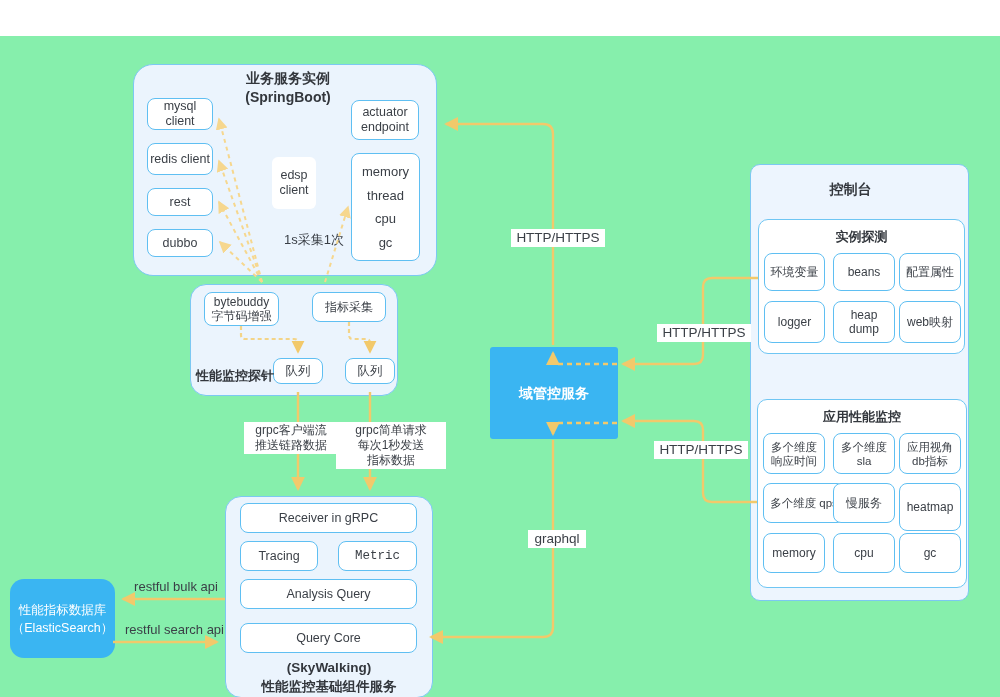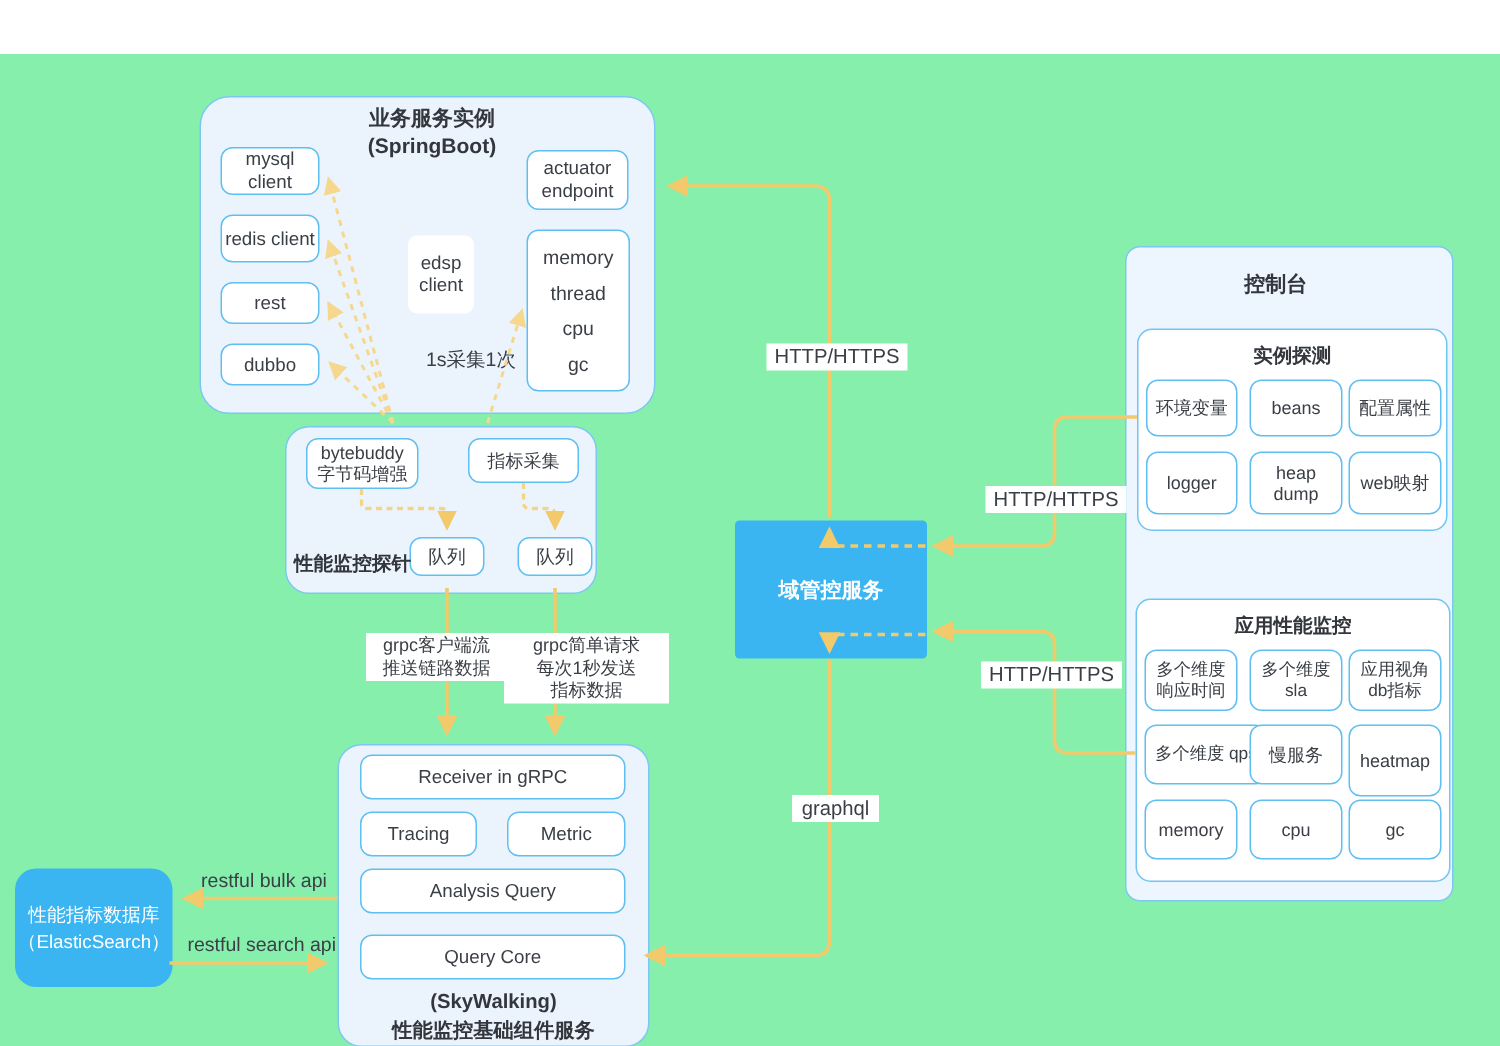--- a/index.html
+++ b/index.html
@@ -115,21 +115,21 @@
   <div class="abs node sm" style="left:312px;top:256px;width:74px;height:30px;">指标采集</div>
   <div class="abs node" style="left:273px;top:322px;width:50px;height:26px;">队列</div>
   <div class="abs node" style="left:345px;top:322px;width:50px;height:26px;">队列</div>
   <div class="boldlabel" style="left:196px;top:331px;">性能监控探针</div>
 
   <div class="abs bluebox" style="left:490px;top:311px;width:128px;height:92px;border-radius:3px;font-size:14px;">域管控服务</div>
 
   <div class="abs panel" style="left:225px;top:460px;width:208px;height:202px;border-radius:16px;"></div>
   <div class="abs node" style="left:240px;top:467px;width:177px;height:30px;">Receiver in gRPC</div>
   <div class="abs node" style="left:240px;top:505px;width:78px;height:30px;">Tracing</div>
-  <div class="abs node" style="left:338px;top:505px;width:79px;height:30px;">Metric</div>
+  <div class="abs node" style="left:338px;top:505px;width:79px;height:30px;font-family:Liberation Mono, monospace;">Metric</div>
   <div class="abs node" style="left:240px;top:543px;width:177px;height:30px;">Analysis Query</div>
   <div class="abs node" style="left:240px;top:587px;width:177px;height:30px;">Query Core</div>
   <div class="title" style="left:233px;top:622px;width:192px;font-size:13.5px;">
     <div>(SkyWalking)</div>
     <div>性能监控基础组件服务</div>
   </div>
 
   <div class="abs bluebox" style="left:10px;top:543px;width:105px;height:79px;border-radius:14px;font-size:12.5px;font-weight:normal;">
     <div>性能指标数据库</div>
     <div>（ElasticSearch）</div>

